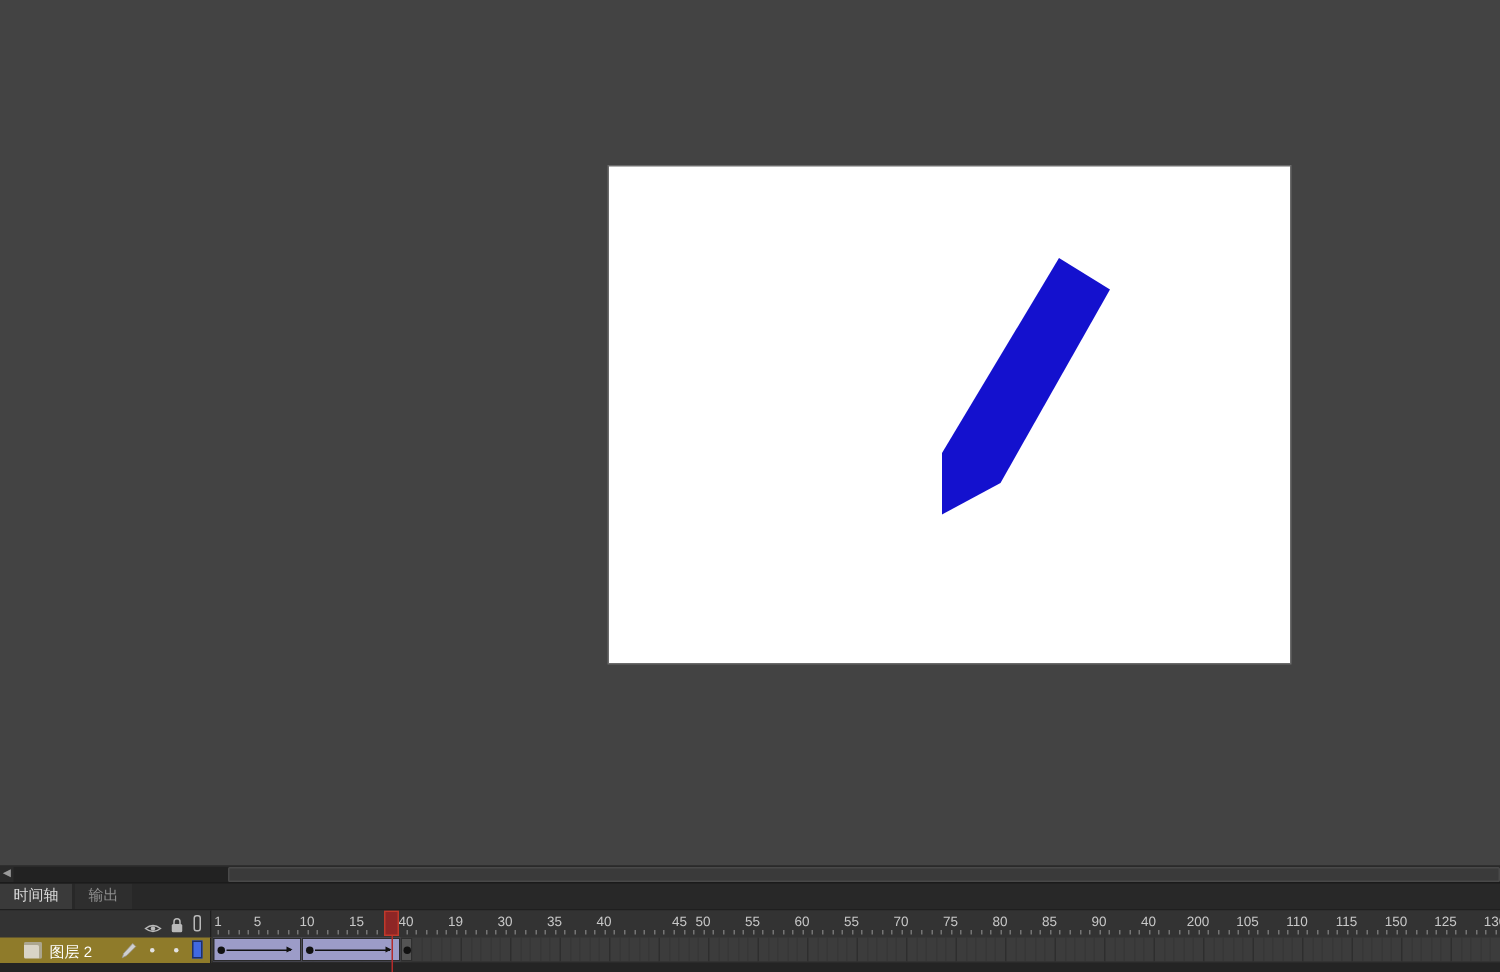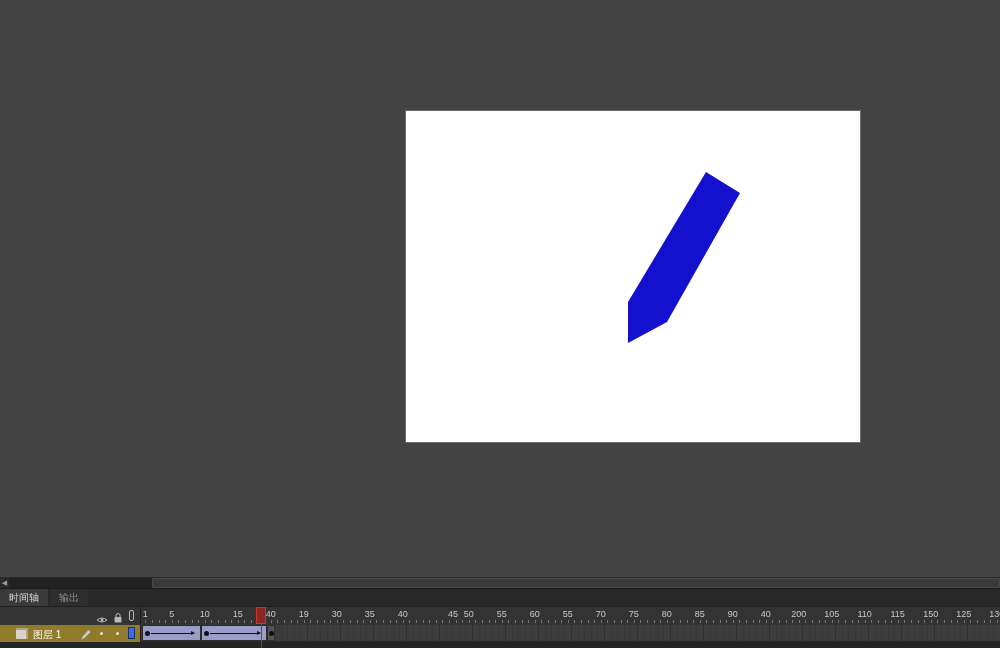--- a/index.html
+++ b/index.html
@@ -252,21 +252,21 @@
           <div class="rtick" style="left: 835.9px;"></div>
           <div class="rtick" style="left: 842.5px;"></div>
           <div class="rtick" style="left: 849.1px;"></div>
           <div class="rtick" style="left: 855.7px;"></div>
         </div>
     </div>
 
     <div class="layer-row">
       <div class="layer-left" style="background: rgb(143, 123, 42);">
         <span class="page-icon"></span>
-        <span class="layer-name">图层 1</span>
+        <span class="layer-name">图层 2</span>
         <span class="icon" style="left:79px;top:2px;">
           <svg width="13" height="13">
               <path d="M2.5 11.5 L3.5 8.5 L9.5 2 L11.5 4 L5.5 10 L2.5 11.5 Z" fill="#cfcfcf" stroke="#9a9a9a" stroke-width="0.5"></path>
             </svg>
         </span>
         <span class="dot-ctl" style="left:100px;"></span>
         <span class="dot-ctl" style="left:116px;"></span>
         <span class="swatch" id="layer-swatch" style="background: rgb(65, 105, 225);"></span>
       </div>
       <div id="frames">

